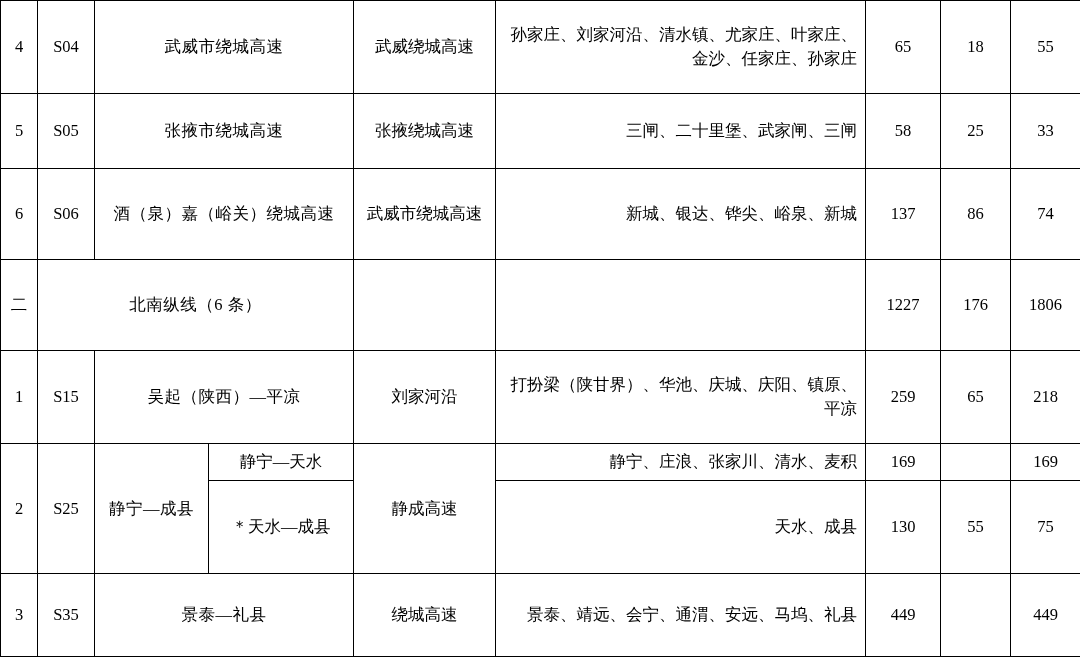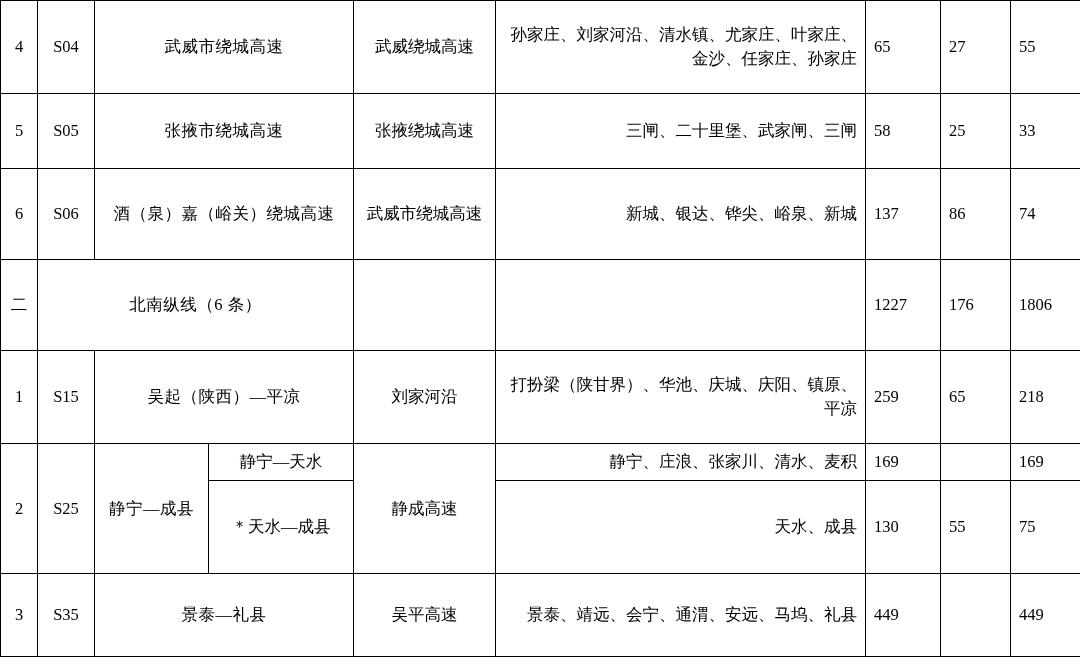--- a/index.html
+++ b/index.html
@@ -41,21 +41,21 @@
   col.c-namea   { width: 114px; }
   col.c-nameb   { width: 145px; }
   col.c-short   { width: 142px; }
   col.c-pass    { width: 370px; }
   col.c-t1      { width: 75px; }
   col.c-t2      { width: 70px; }
   col.c-t3      { width: 70px; }
 
   .ctr  { text-align: center; }
   .lft  { text-align: right; margin-top: 47px; }
-  .num  { text-align: left; font-family: "Liberation Serif", "DejaVu Serif", serif; }
+  .num  { text-align: center; font-family: "Liberation Serif", "DejaVu Serif", serif; }
   .tall-1 { height: 80px; }
   .tall-2 { height: 62px; }
   .tall-3 { height: 78px; }
   .tall-sec { height: 78px; }
   .tall-4 { height: 80px; }
   .tall-5a { height: 83px; }
   .tall-5b { height: 80px; margin-top: 32px; }
   .tall-6 { height: 70px; }
   .pad-name { letter-spacing: 0.5px; }
   .blank { }
@@ -78,21 +78,21 @@
     </colgroup>
     <tbody>
 
       <tr>
         <td class="ctr tall-1">4</td>
         <td class="ctr">S04</td>
         <td class="ctr pad-name" colspan="2">武威市绕城高速</td>
         <td class="ctr">武威绕城高速</td>
         <td class="lft">孙家庄、刘家河沿、清水镇、尤家庄、叶家庄、金沙、任家庄、孙家庄</td>
         <td class="num">65</td>
-        <td class="num">27</td>
+        <td class="num">18</td>
         <td class="num">55</td>
       </tr>
 
       <tr>
         <td class="ctr tall-2">5</td>
         <td class="ctr">S05</td>
         <td class="ctr pad-name" colspan="2">张掖市绕城高速</td>
         <td class="ctr">张掖绕城高速</td>
         <td class="lft">三闸、二十里堡、武家闸、三闸</td>
         <td class="num">58</td>
@@ -148,21 +148,21 @@
         <td class="lft">天水、成县</td>
         <td class="num">130</td>
         <td class="num">55</td>
         <td class="num">75</td>
       </tr>
 
       <tr>
         <td class="ctr tall-6">3</td>
         <td class="ctr">S35</td>
         <td class="ctr pad-name" colspan="2">景泰—礼县</td>
-        <td class="ctr">吴平高速</td>
+        <td class="ctr">绕城高速</td>
         <td class="lft">景泰、靖远、会宁、通渭、安远、马坞、礼县</td>
         <td class="num">449</td>
         <td class="num"></td>
         <td class="num">449</td>
       </tr>
     </tbody>
   </table>
 </div>
 
 </body></html>

